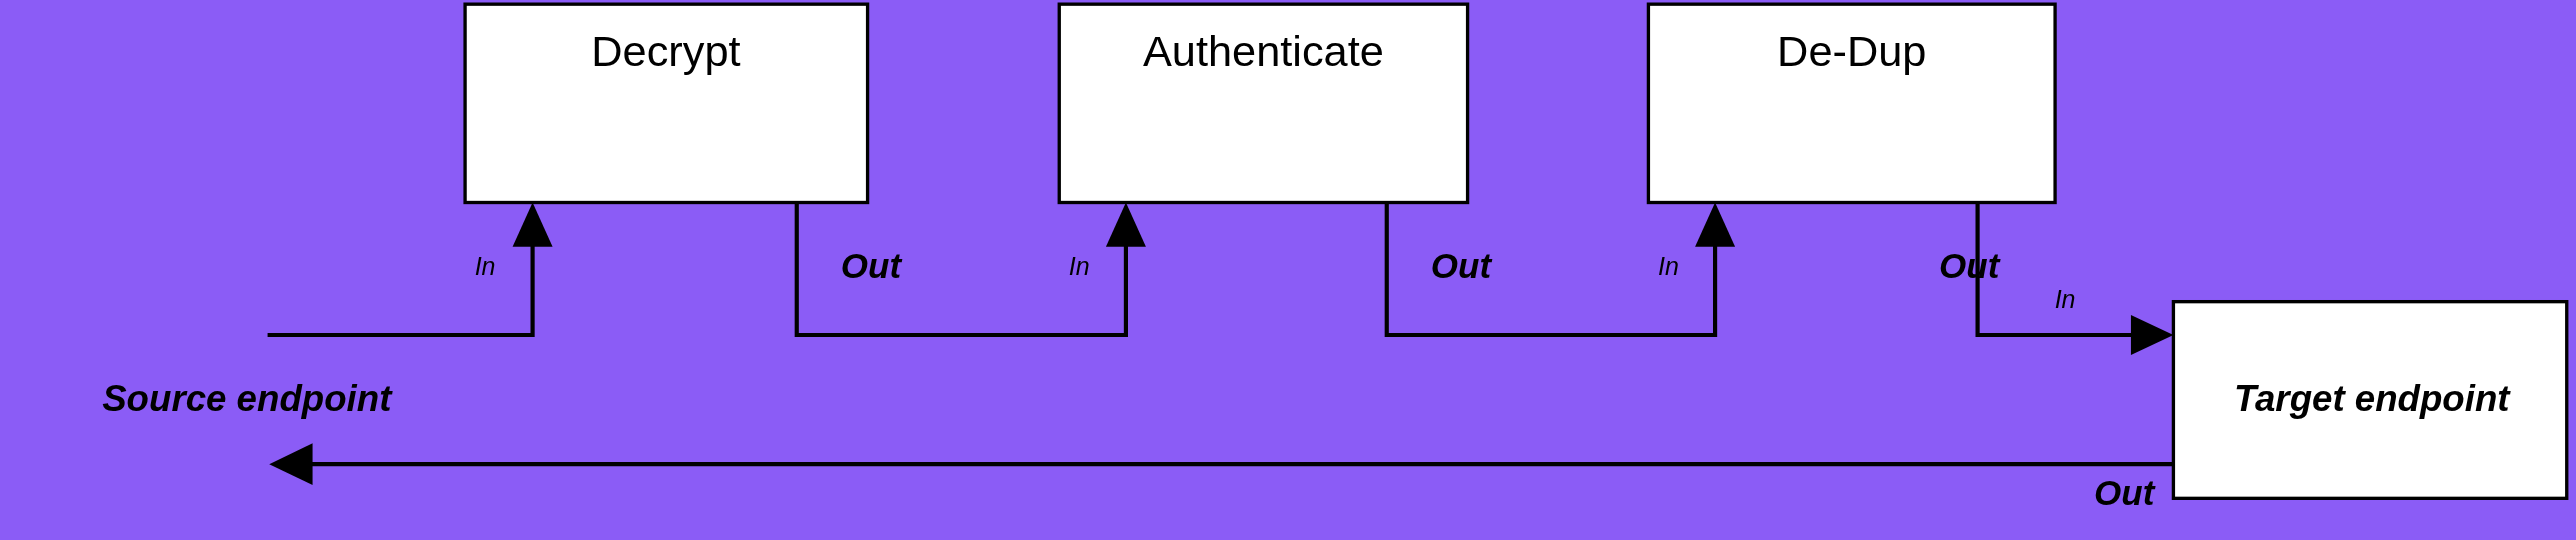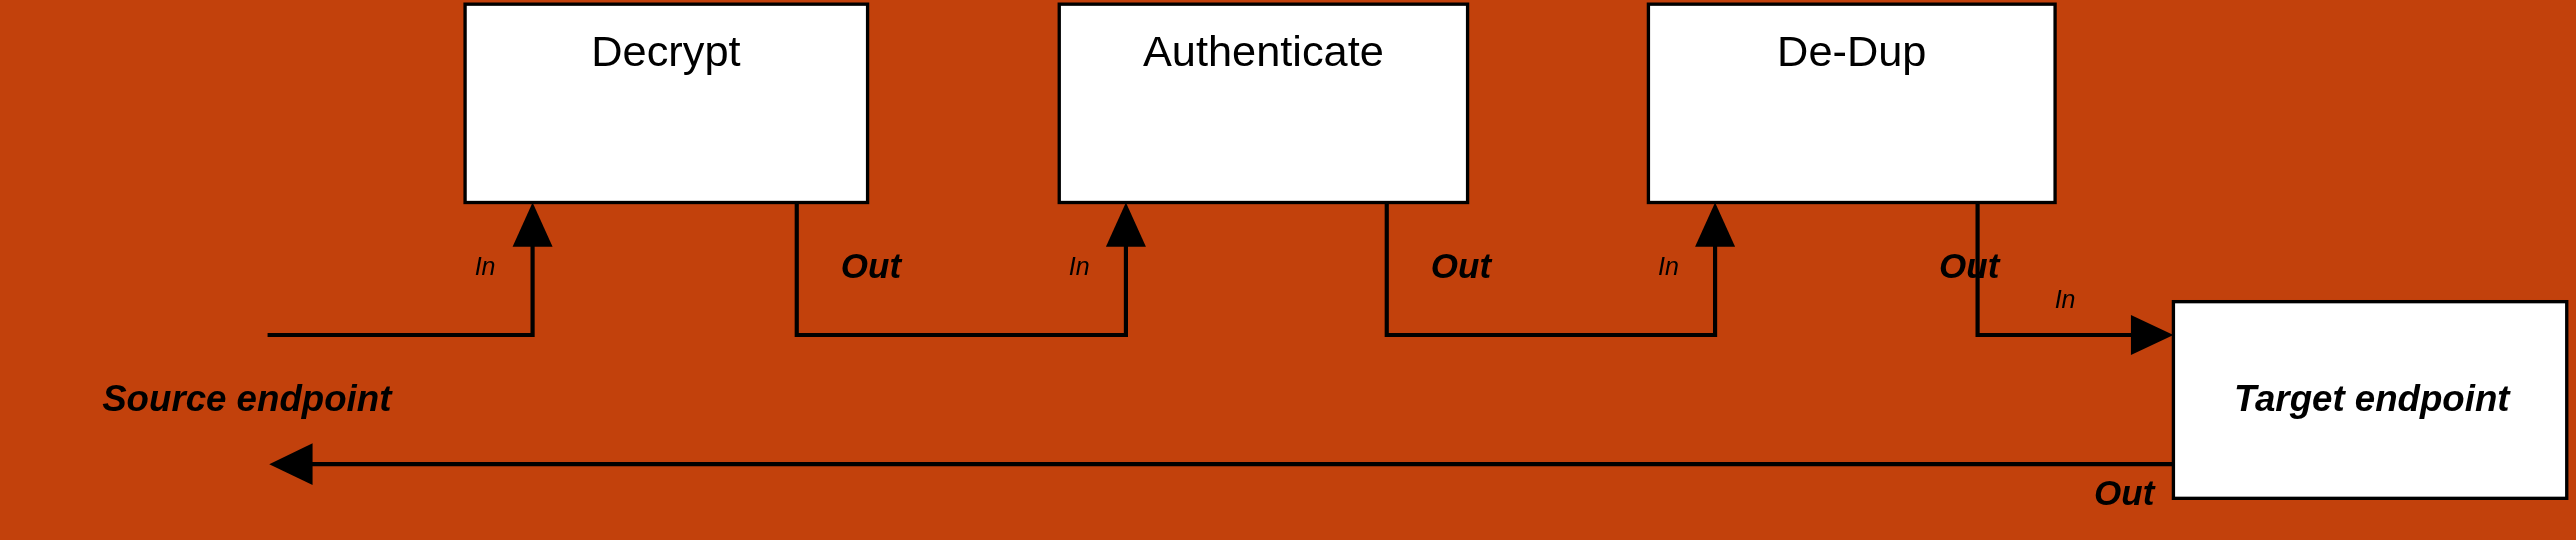--- a/index.html
+++ b/index.html
@@ -4,21 +4,21 @@
 <style>
   html, body {
     margin: 0;
     padding: 0;
     background: #ffffff;
   }
   #stage {
     position: relative;
     width: 2576px;
     height: 540px;
-    background: #c2410c;
+    background: #8b5cf6;
     overflow: hidden;
     font-family: "Liberation Sans", sans-serif;
   }
   #diagram-svg {
     position: absolute;
     left: 0;
     top: 0;
     width: 2576px;
     height: 540px;
   }

